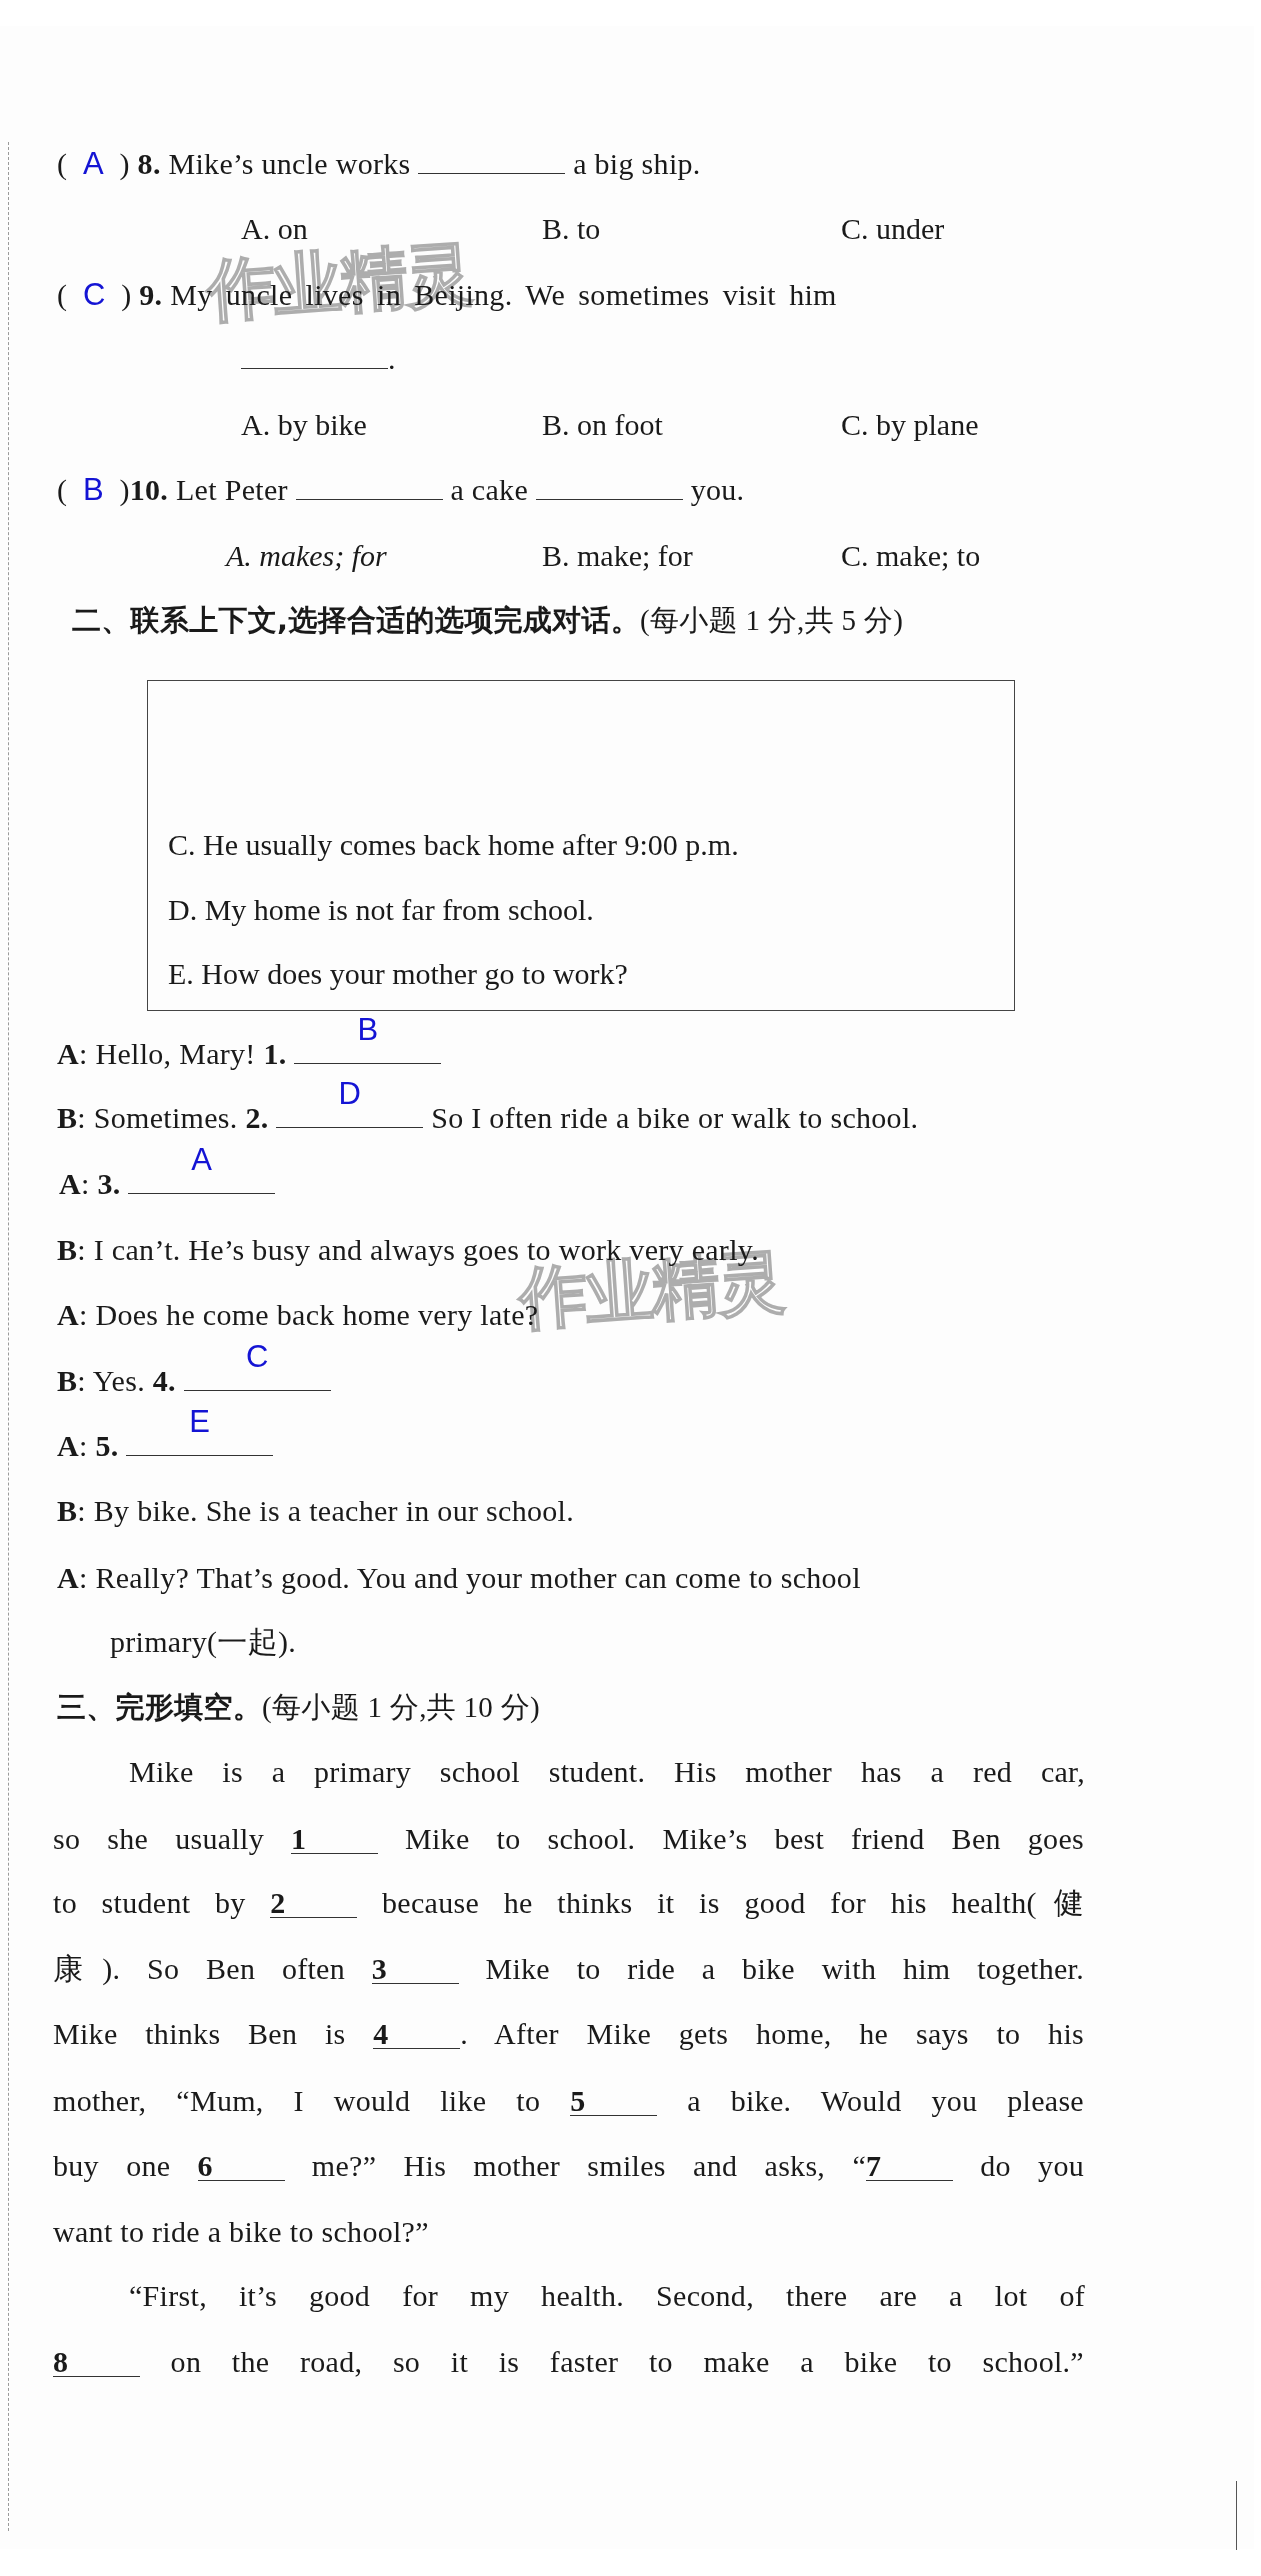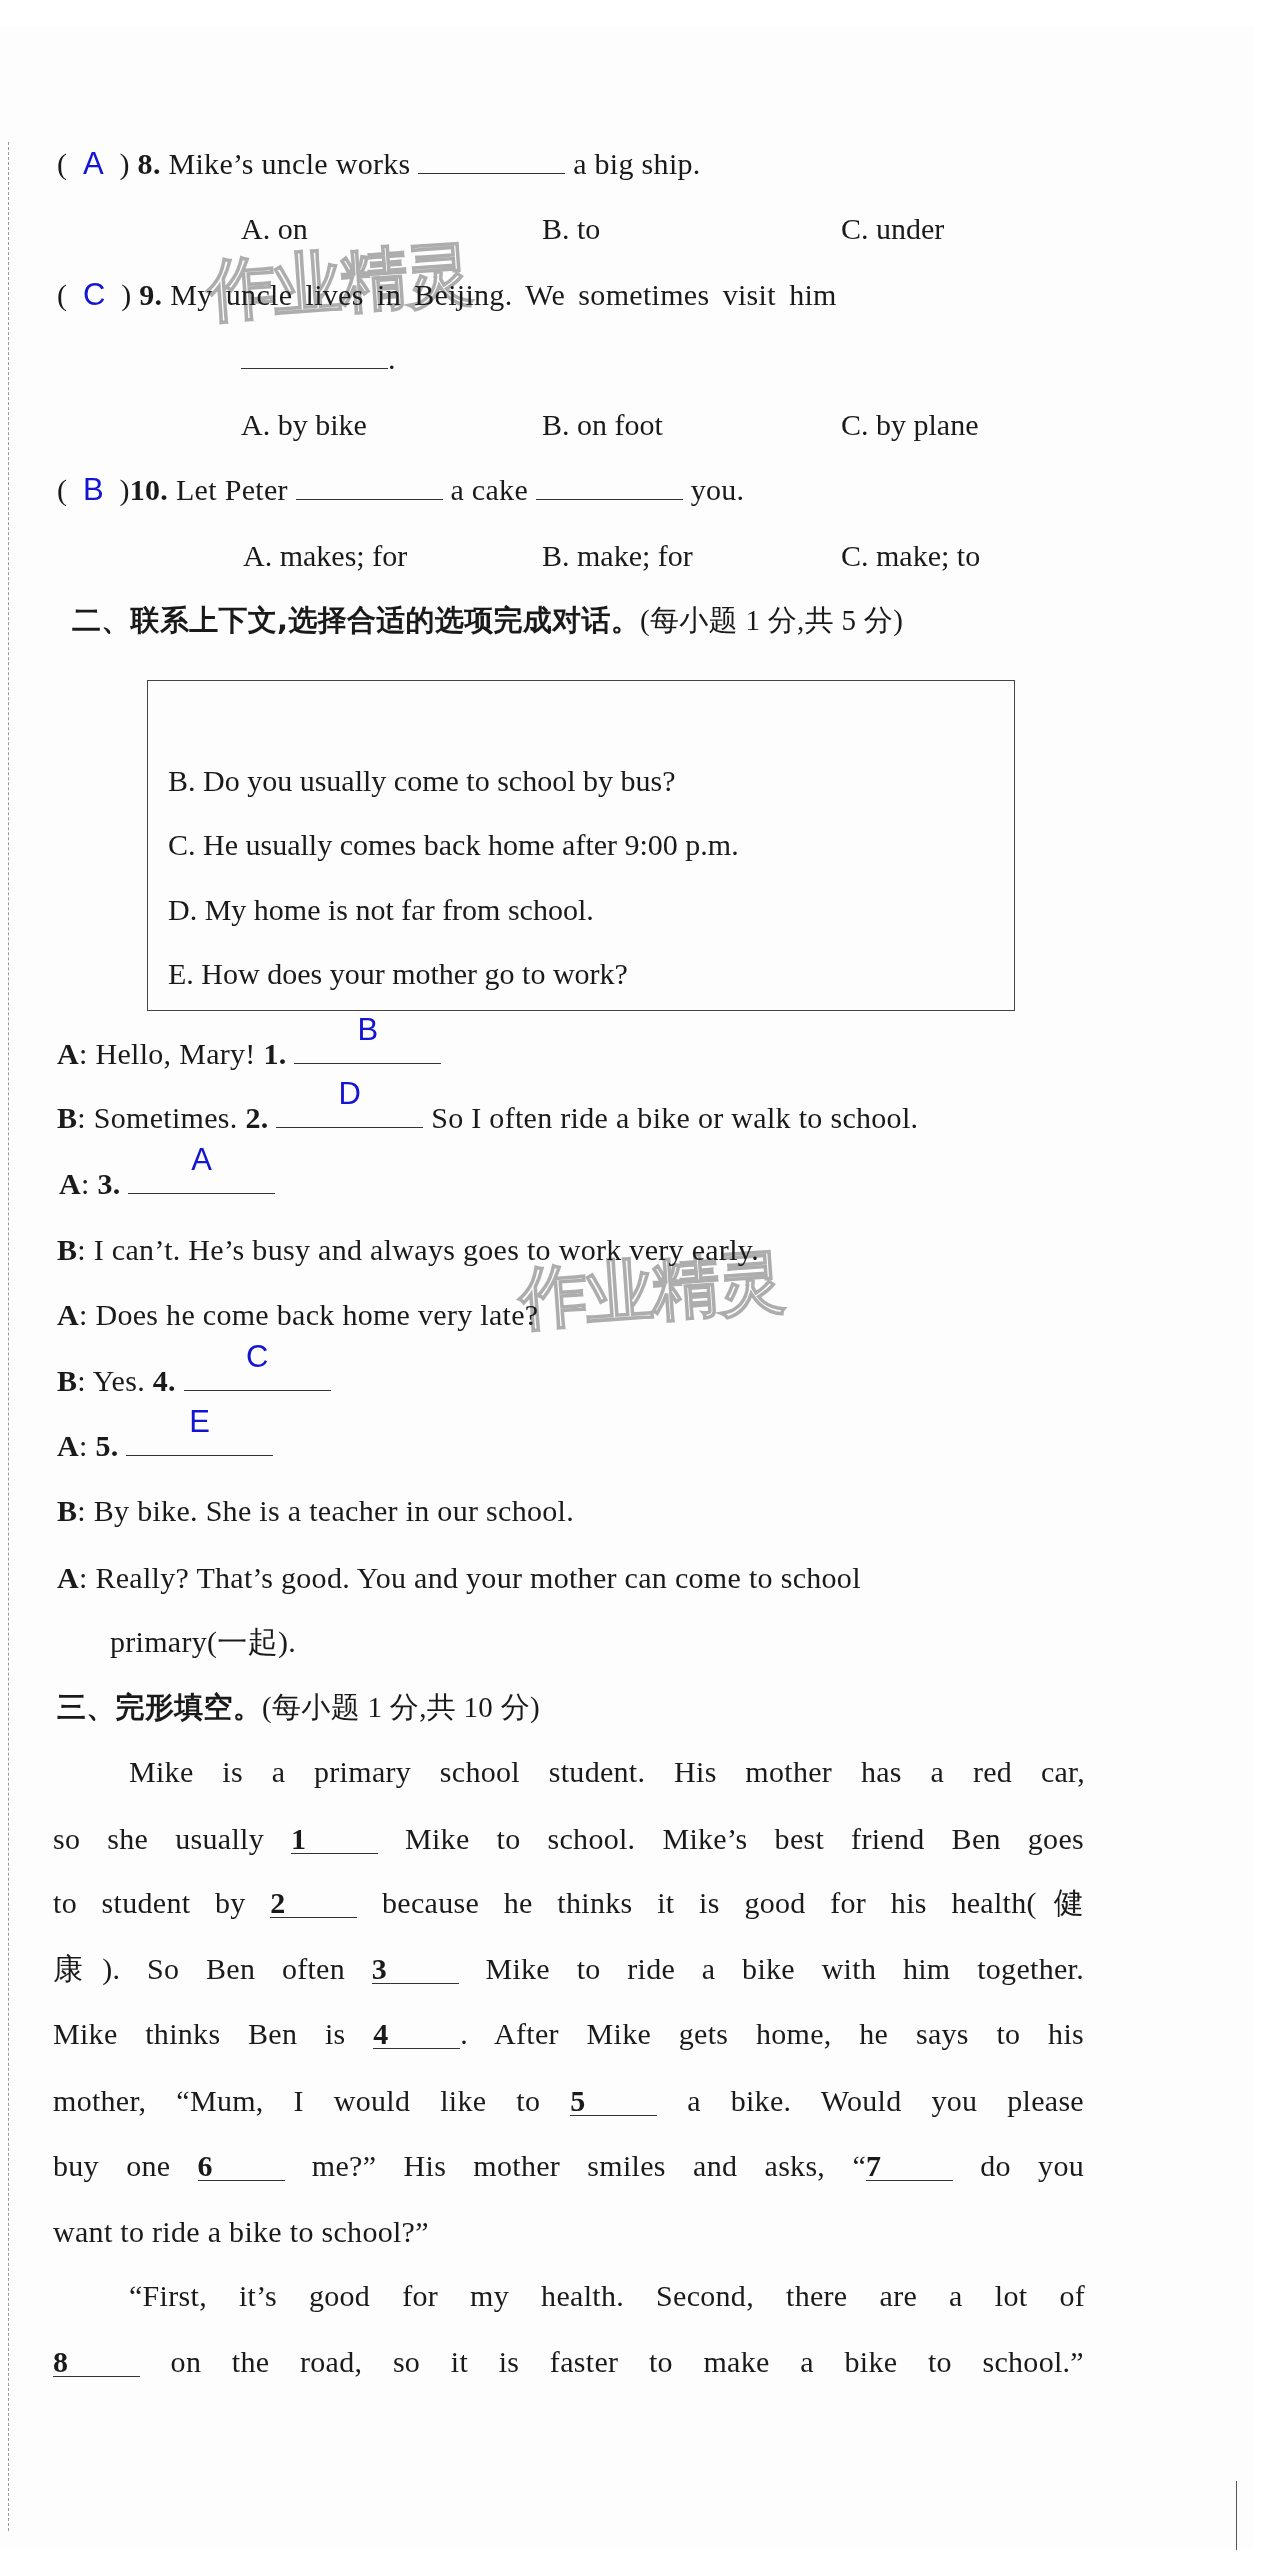--- a/index.html
+++ b/index.html
@@ -84,30 +84,29 @@
 <div class="opt" style="left:841px; top:406px;">C. by plane</div>
 
 <div class="line" style="left:57px; top:471px;">
   <span class="paren">(&nbsp;&nbsp;<span class="ans">B</span>&nbsp;&nbsp;)</span><span class="bold">10.</span>
   <span>Let Peter</span>
   <span class="blank" style="width:147px;"></span>
   <span>a cake</span>
   <span class="blank" style="width:147px;"></span>
   <span>you.</span>
 </div>
-<div class="opt" style="left:243px; top:537px;">A. makes; for</div>
+<div class="opt" style="left:226px; top:537px;font-style:italic;">A. makes; for</div>
 <div class="opt" style="left:542px; top:537px;">B. make; for</div>
 <div class="opt" style="left:841px; top:537px;">C. make; to</div>
 
 <div class="line heading" style="left:72px; top:602px;">
   <span>二、联系上下文,选择合适的选项完成对话。</span><span class="note">(每小题 1 分,共 5 分)</span>
 </div>
 
 <div class="box">
-  <div class="item" style="top:81px;">B. Do you usually come to school by bus?</div>
   <div class="item" style="top:145px;">C. He usually comes back home after 9:00 p.m.</div>
   <div class="item" style="top:210px;">D. My home is not far from school.</div>
   <div class="item" style="top:274px;">E. How does your mother go to work?</div>
 </div>
 
 <div class="line" style="left:57px; top:1035px;">
   <span class="bold">A</span><span>:</span>
   <span>Hello, Mary!</span>
   <span class="bold">1.</span>
   <span class="blank" style="width:147px;"><span class="fill up ans">B</span></span>

